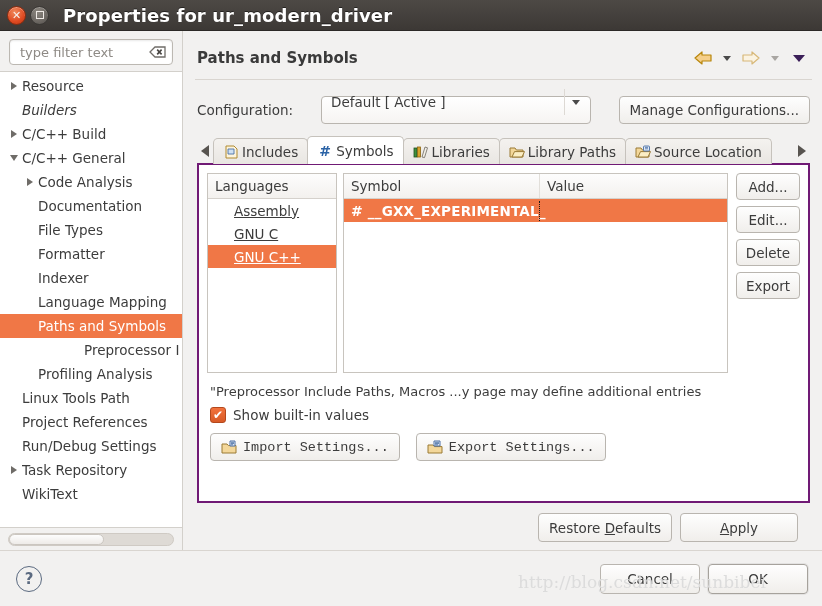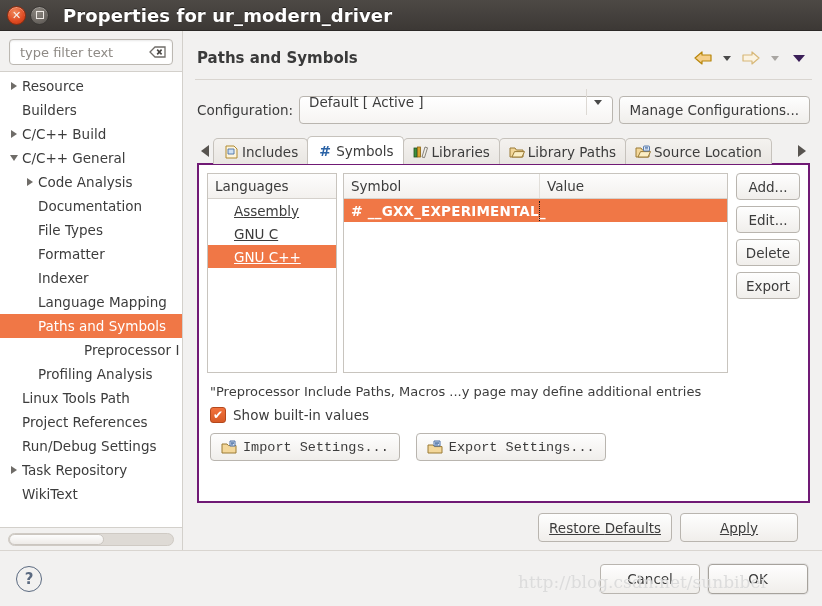--- a/index.html
+++ b/index.html
@@ -197,21 +197,21 @@
 
   .content {
     flex: 1;
     min-height: 0;
     padding: 10px 12px 0 14px;
     display: flex; flex-direction: column;
   }
 
   .config-row {
     display: flex; align-items: center;
-    gap: 6px;
+    gap: 28px;
     padding: 6px 0 12px 0;
     flex: none;
   }
   .config-label { font-size: 13.5px; color: #3c3c3c; white-space: nowrap; }
   .combo {
     flex: 1;
     height: 28px;
     background: linear-gradient(to bottom, #ffffff, #f6f4f2);
     border: 1px solid #b9b5af;
     border-radius: 4px;
@@ -375,21 +375,21 @@
     color: #fff; font-size: 12px; font-weight: bold; line-height: 1;
   }
   .impexp { display: flex; gap: 16px; padding-left: 3px; font-family: Liberation Mono, monospace; }
   .impexp .btn { display: flex; align-items: center; gap: 6px; height: 28px; }
 
   .footer-apply {
     display: flex; justify-content: flex-end; gap: 8px;
     padding: 10px 12px 8px 0;
     flex: none;
   }
-  .footer-apply .btn { min-width: 118px; height: 29px; text-decoration: underline; }
+  .footer-apply .btn { min-width: 118px; height: 29px; }
 
   .dialog-sep { height: 1px; background: #d9d5d0; }
   .dialog-footer {
     height: 55px; flex: none;
     display: flex; align-items: center;
     padding: 0 14px 0 16px;
     background: #f2f1f0;
     position: relative;
   }
   .helpbtn {
@@ -449,21 +449,21 @@
       </div>
 
       <div class="tree">
         <div>
             <div class="tree-item" style="padding-left: 6px;">
               <span class="twisty">
                 <span class="tri-r"></span>
               </span>
               <span class="tree-label">Resource</span>
             </div>
-            <div class="tree-item" style="padding-left: 6px;">
+            <div class="tree-item" style="padding-left: 6px; font-style: italic;">
               <span class="twisty"></span>
               <span class="tree-label">Builders</span>
             </div>
             <div class="tree-item" style="padding-left: 6px;">
               <span class="twisty">
                 <span class="tri-r"></span>
               </span>
               <span class="tree-label">C/C++ Build</span>
             </div>
             <div class="tree-item" style="padding-left: 6px;">

